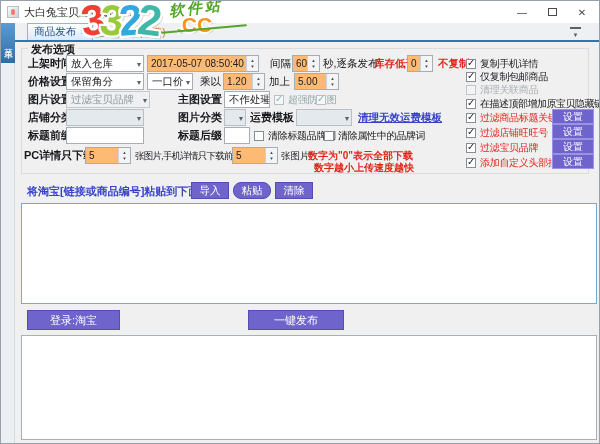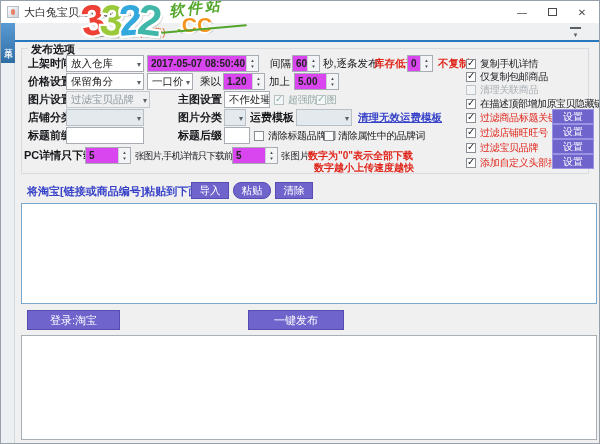--- a/index.html
+++ b/index.html
@@ -31,21 +31,21 @@
   .gb{position:absolute;left:20px;top:47px;width:568px;height:126px;border:1px solid #d8dce0;box-sizing:border-box;}
   .gb-label{position:absolute;left:6px;top:-7px;background:#f0f0f0;padding:0 3px;font-size:11px;font-weight:bold;color:#17181c;}
 
   .lbl{position:absolute;font-size:11px;font-weight:bold;color:#17181c;white-space:nowrap;line-height:17px;}
   .t{position:absolute;font-size:10.5px;color:#17181c;white-space:nowrap;line-height:17px;}
   .red{color:#e02419;}
   .combo{position:absolute;height:17px;background:#fff;border:1px solid #a7adb3;box-sizing:border-box;font-size:10.5px;color:#222;display:flex;align-items:center;padding:0 14px 0 4px;white-space:nowrap;overflow:hidden;cursor:pointer;}
   .combo::after{content:"▾";position:absolute;right:2px;top:50%;transform:translateY(-50%);font-size:8px;color:#5a6066;}
   .combo.dis{background:#eef0f1;color:#8e969c;border-color:#c3c9cd;cursor:default;}
   .combo.empty{background:#e4e9ee;border-color:#b8c0c7;}
-  .spin{position:absolute;height:17px;background:#d946ef;border:1px solid #a7adb3;box-sizing:border-box;font-size:10px;color:#222;display:flex;align-items:center;padding:0 14px 0 3px;white-space:nowrap;cursor:text;font-weight:bold;}
+  .spin{position:absolute;height:17px;background:#fdba74;border:1px solid #a7adb3;box-sizing:border-box;font-size:10px;color:#222;display:flex;align-items:center;padding:0 14px 0 3px;white-space:nowrap;cursor:text;}
   .ud{position:absolute;right:0;top:0;bottom:0;width:11px;background:#f2f4f5;border-left:1px solid #cdd2d6;display:flex;flex-direction:column;align-items:center;justify-content:center;cursor:pointer;}
   .ud::before{content:"▲";font-size:4.5px;color:#4a5055;line-height:6px;}
   .ud::after{content:"▼";font-size:4.5px;color:#4a5055;line-height:6px;}
   .input{position:absolute;height:17px;background:#fff;border:1px solid #a7adb3;box-sizing:border-box;cursor:text;}
   .link{position:absolute;font-size:10.5px;color:#3742c8;text-decoration:underline;white-space:nowrap;line-height:17px;cursor:pointer;font-weight:bold;}
 
   .cb{position:absolute;display:flex;align-items:center;gap:4px;font-size:10px;letter-spacing:-0.3px;color:#17181c;white-space:nowrap;height:14px;cursor:pointer;}
   .cb .box{width:10px;height:10px;border:1px solid #878d93;background:#fff;position:relative;flex:none;box-sizing:border-box;}
   .cb.on .box::after{content:"✓";position:absolute;left:0;top:-3px;font-size:10px;font-weight:bold;color:#24262a;}
   .cb.teal{color:#93a8a4;}
@@ -90,20 +90,24 @@
     </div>
   </div>
 
   <div class="sidestrip">
     <div class="menuhead">
         <span>菜单</span>
       </div>
   </div>
 
   <div class="tabstrip">
+    <div class="tab-active">
+      <span>商品发布</span>
+      <span class="x">×</span>
+    </div>
     <div class="tab2">
       <span>宝贝采集</span><span class="free">(免费)</span>
     </div>
     <div class="tablist">▼</div>
   </div>
   <div class="tabline"></div>
 
   <div class="gb">
     <div class="gb-label">发布选项</div>
 

